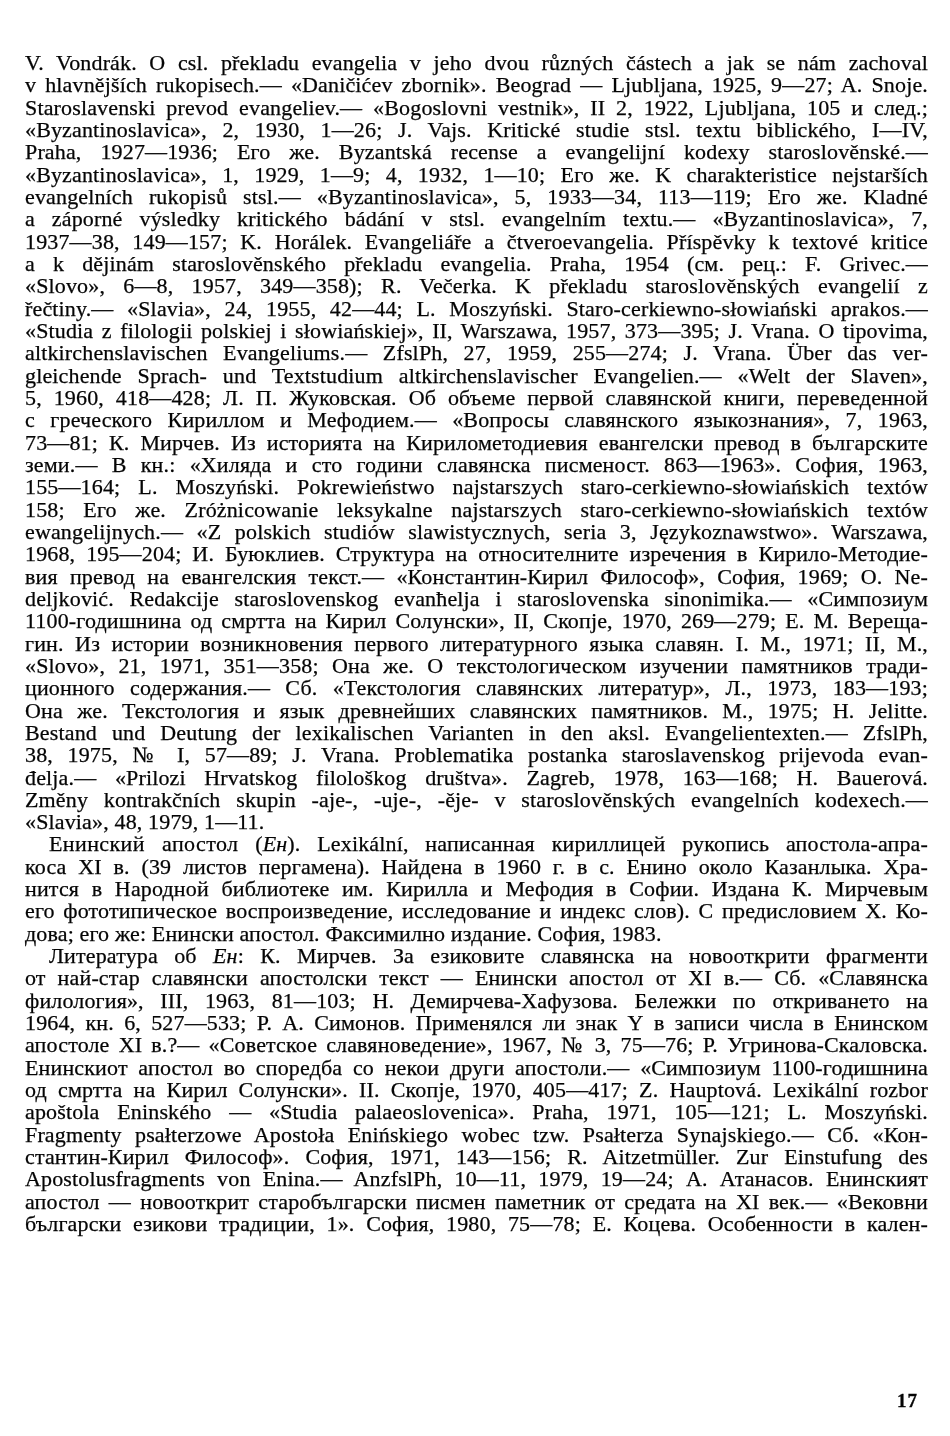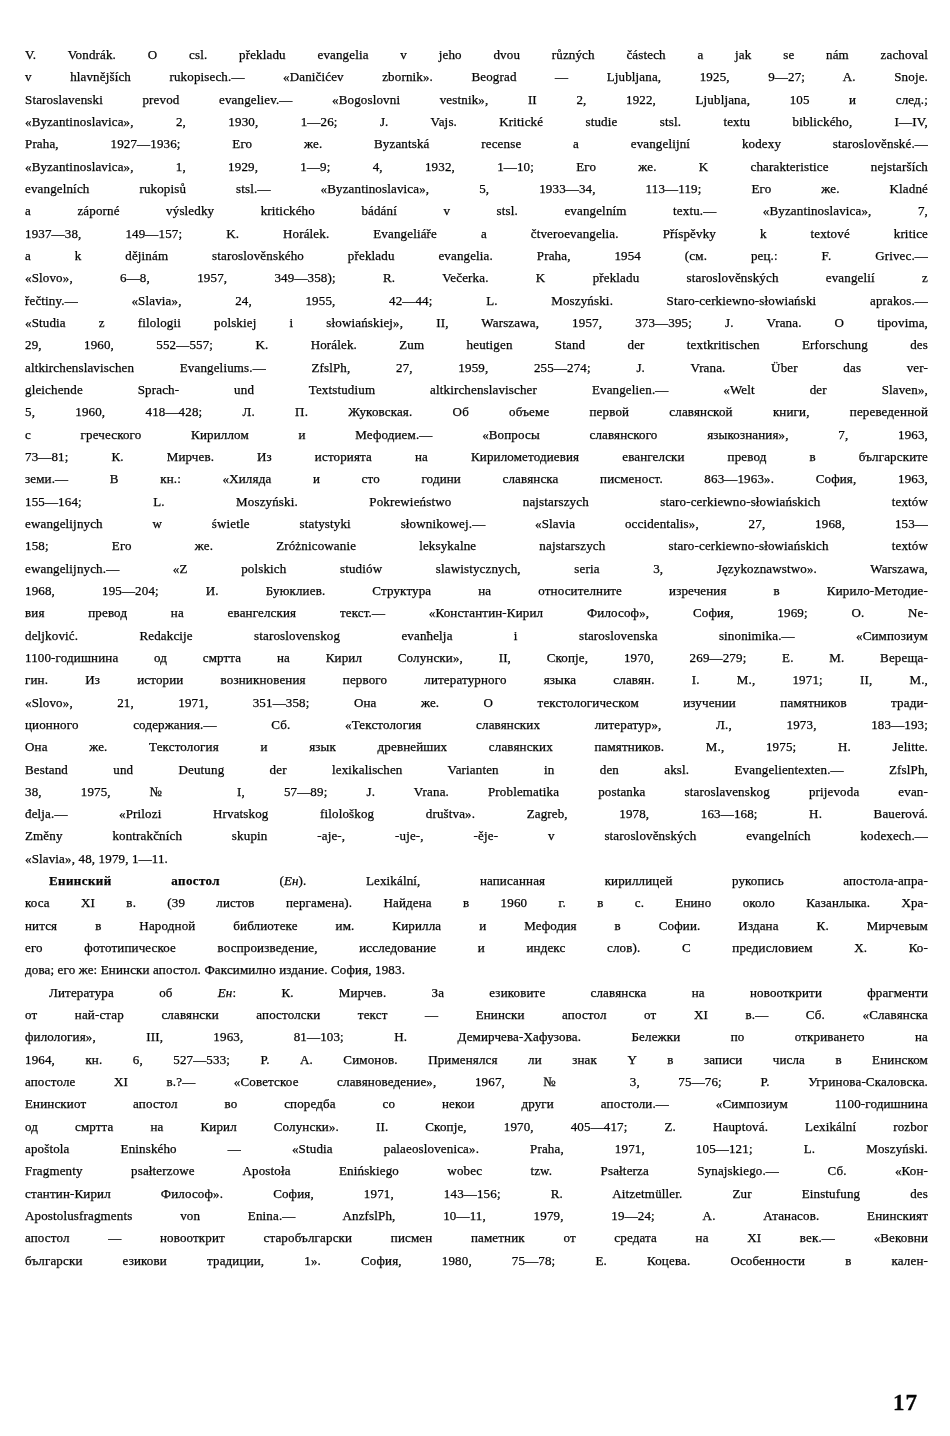--- a/index.html
+++ b/index.html
@@ -13,42 +13,42 @@
     color: #050505;
   }
   .page {
     position: absolute;
     left: 0; top: 0;
     width: 950px; height: 1436px;
   }
   .text-block {
     position: absolute;
     left: 25px;
-    top: 44px;
+    top: 52px;
     width: 903px;
-    font-size: 13px;
+    font-size: 22px;
     line-height: 22.33px;
     letter-spacing: 0.15px;
     -webkit-text-stroke: 0.25px #050505;
   }
   .line {
     text-align: justify;
     text-align-last: left;
     white-space: normal;
   }
   .line.full { text-align-last: justify; }
   .line.indent { text-indent: 24px; }
   .para { margin: 0; padding: 0; }
-  b.headword { font-weight: bold; letter-spacing: 0.4px; }
+  b.headword { font-weight: normal; letter-spacing: 0.4px; }
   i.abbr { font-style: italic; }
   .page-number {
     position: absolute;
     top: 1390px;
     right: 32px;
-    font-size: 23px;
+    font-size: 19px;
     font-weight: bold;
     letter-spacing: 1px;
     -webkit-text-stroke: 0.3px #050505;
   }
 </style>
 </head>
 <body>
 
 <div class="page">
 
@@ -62,29 +62,27 @@
           <div class="line full">«Byzantinoslavica», 2, 1930, 1—26; J. Vajs. Kritické studie stsl. textu biblického, I—IV,</div>
           <div class="line full">Praha, 1927—1936; Его же. Byzantská recense a evangelijní kodexy staroslověnské.—</div>
           <div class="line full">«Byzantinoslavica», 1, 1929, 1—9; 4, 1932, 1—10; Его же. K charakteristice nejstarších</div>
           <div class="line full">evangelních rukopisů stsl.— «Byzantinoslavica», 5, 1933—34, 113—119; Его же. Kladné</div>
           <div class="line full">a záporné výsledky kritického bádání v stsl. evangelním textu.— «Byzantinoslavica», 7,</div>
           <div class="line full">1937—38, 149—157; K. Horálek. Evangeliáře a čtveroevangelia. Příspěvky k textové kritice</div>
           <div class="line full">a k dějinám staroslověnského překladu evangelia. Praha, 1954 (см. рец.: F. Grivec.—</div>
           <div class="line full">«Slovo», 6—8, 1957, 349—358); R. Večerka. K překladu staroslověnských evangelií z</div>
           <div class="line full">řečtiny.— «Slavia», 24, 1955, 42—44; L. Moszyński. Staro-cerkiewno-słowiański aprakos.—</div>
           <div class="line full">«Studia z filologii polskiej i słowiańskiej», II, Warszawa, 1957, 373—395; J. Vrana. O tipovima,</div>
-          <div class="line full">29, 1960, 552—557; K. Horálek. Zum heutigen Stand der textkritischen Erforschung des</div>
           <div class="line full">altkirchenslavischen Evangeliums.— ZfslPh, 27, 1959, 255—274; J. Vrana. Über das ver-</div>
           <div class="line full">gleichende Sprach- und Textstudium altkirchenslavischer Evangelien.— «Welt der Slaven»,</div>
           <div class="line full">5, 1960, 418—428; Л. П. Жуковская. Об объеме первой славянской книги, переведенной</div>
           <div class="line full">с греческого Кириллом и Мефодием.— «Вопросы славянского языкознания», 7, 1963,</div>
           <div class="line full">73—81; К. Мирчев. Из историята на Кирилометодиевия евангелски превод в българските</div>
           <div class="line full">земи.— В кн.: «Хиляда и сто години славянска писменост. 863—1963». София, 1963,</div>
           <div class="line full">155—164; L. Moszyński. Pokrewieństwo najstarszych staro-cerkiewno-słowiańskich textów</div>
-          <div class="line full">ewangelijnych w świetle statystyki słownikowej.— «Slavia occidentalis», 27, 1968, 153—</div>
           <div class="line full">158; Его же. Zróżnicowanie leksykalne najstarszych staro-cerkiewno-słowiańskich textów</div>
           <div class="line full">ewangelijnych.— «Z polskich studiów slawistycznych, seria 3, Językoznawstwo». Warszawa,</div>
           <div class="line full">1968, 195—204; И. Буюклиев. Структура на относителните изречения в Кирило-Методие-</div>
           <div class="line full">вия превод на евангелския текст.— «Константин-Кирил Философ», София, 1969; O. Ne-</div>
           <div class="line full">deljković. Redakcije staroslovenskog evanħelja i staroslovenska sinonimika.— «Симпозиум</div>
           <div class="line full">1100-годишнина од смртта на Кирил Солунски», II, Скопје, 1970, 269—279; Е. М. Вереща-</div>
           <div class="line full">гин. Из истории возникновения первого литературного языка славян. I. М., 1971; II, М.,</div>
           <div class="line full">«Slovo», 21, 1971, 351—358; Она же. О текстологическом изучении памятников тради-</div>
           <div class="line full">ционного содержания.— Сб. «Текстология славянских литератур», Л., 1973, 183—193;</div>
           <div class="line full">Она же. Текстология и язык древнейших славянских памятников. М., 1975; H. Jelitte.</div>

